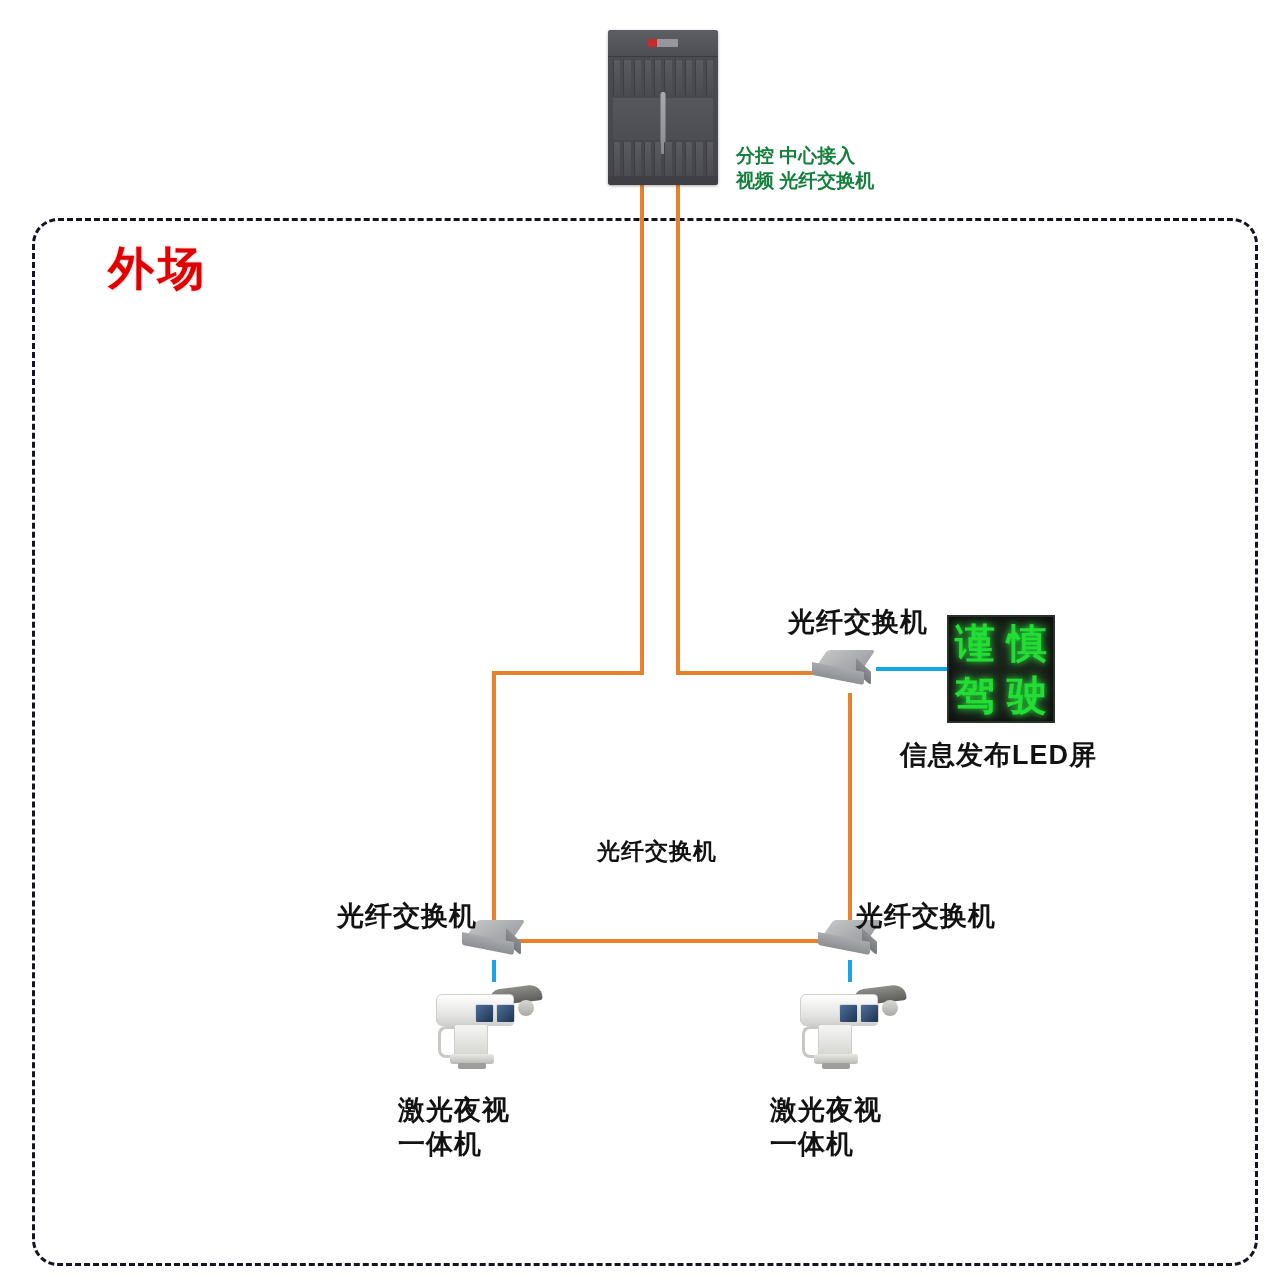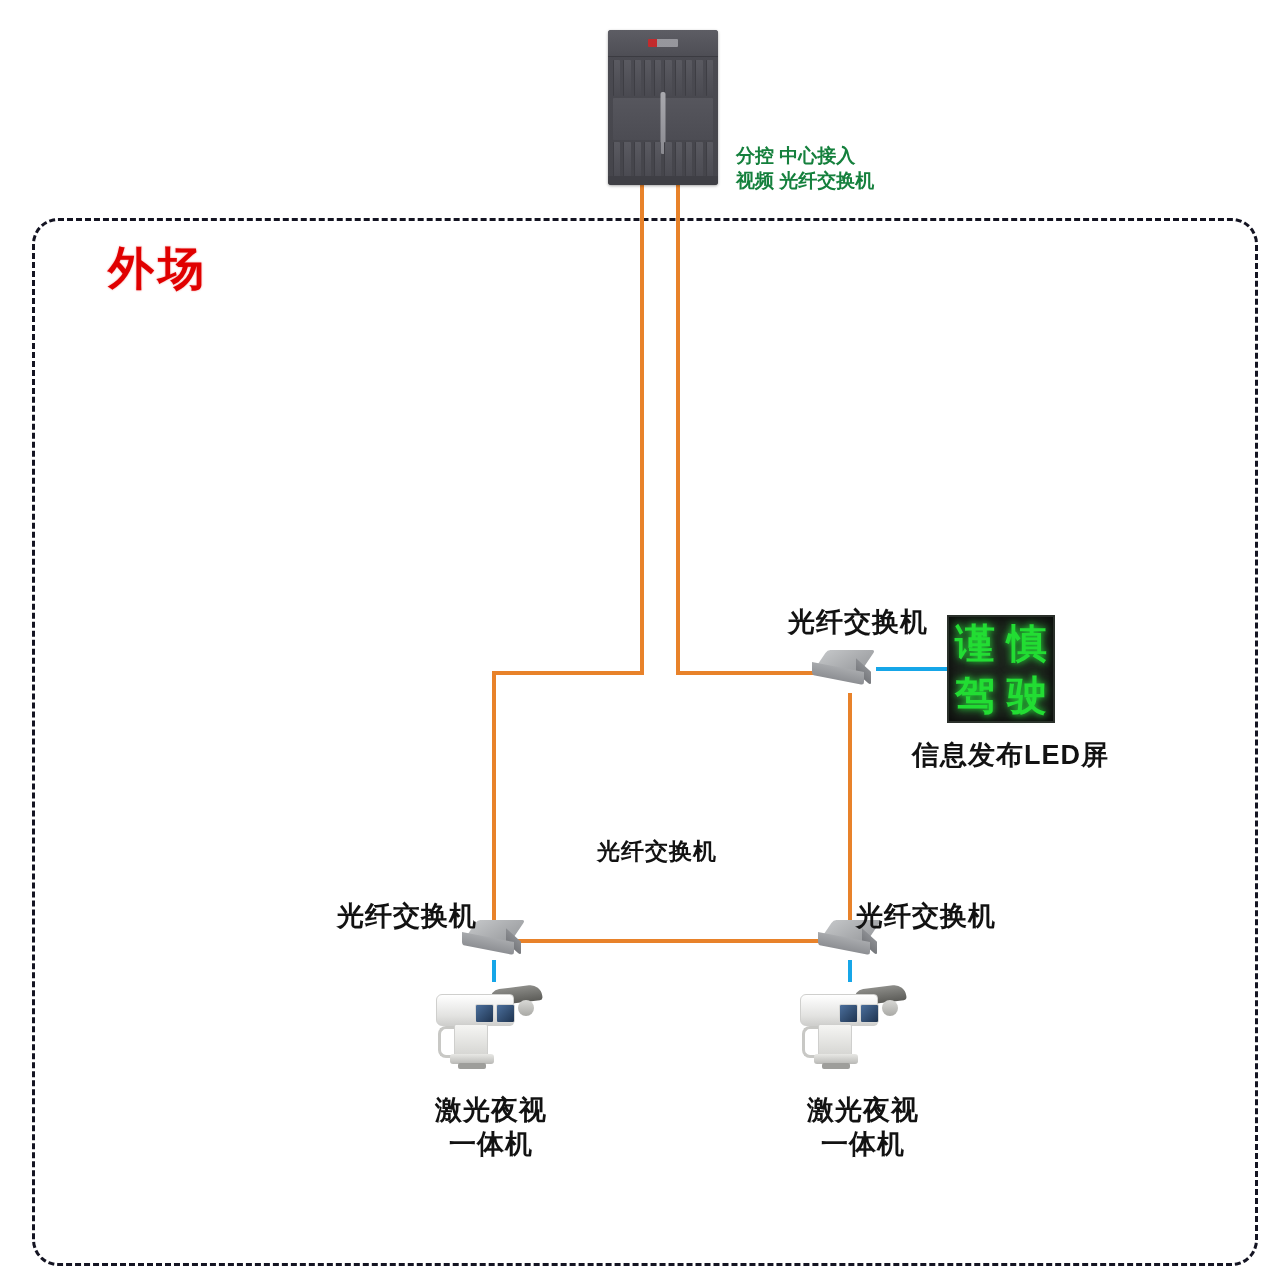--- a/index.html
+++ b/index.html
@@ -112,21 +112,21 @@
     background:linear-gradient(180deg,#8c8e92,#76787c);
     transform:skewY(42deg);
     border-radius:0 0 3px 0;
   }
 
   .lbl{
     position:absolute;
     font-size:27px;font-weight:bold;color:#121212;
     white-space:nowrap;letter-spacing:1px;
   }
-  .lbl.center{text-align:center;}
+  .lbl.center{text-align:left;}
 
   
   .led{
     position:absolute;left:947px;top:615px;width:108px;height:108px;
     background:#1d221d;
     border:2px solid #2b302b;
     box-sizing:border-box;
     display:grid;
     grid-template-columns:1fr 1fr;
     grid-template-rows:1fr 1fr;
@@ -254,21 +254,21 @@
       <div class="front"></div>
   </div>
   <div class="lbl" style="left:788px;top:604px;">光纤交换机</div>
 
   <div class="led">
     <span>谨</span>
     <span>慎</span>
     <span>驾</span>
     <span>驶</span>
   </div>
-  <div class="lbl" style="left:900px;top:737px;margin-left:12px;">信息发布LED屏</div>
+  <div class="lbl" style="left:900px;top:737px;">信息发布LED屏</div>
 
   <div class="lbl" style="left:597px;top:836px;font-size:23px;">光纤交换机</div>
 
   <div class="switch" style="left:462px;top:920px;">
     <div class="top"></div>
       <div class="side"></div>
       <div class="front"></div>
   </div>
   <div class="lbl" style="left:337px;top:898px;">光纤交换机</div>
 

